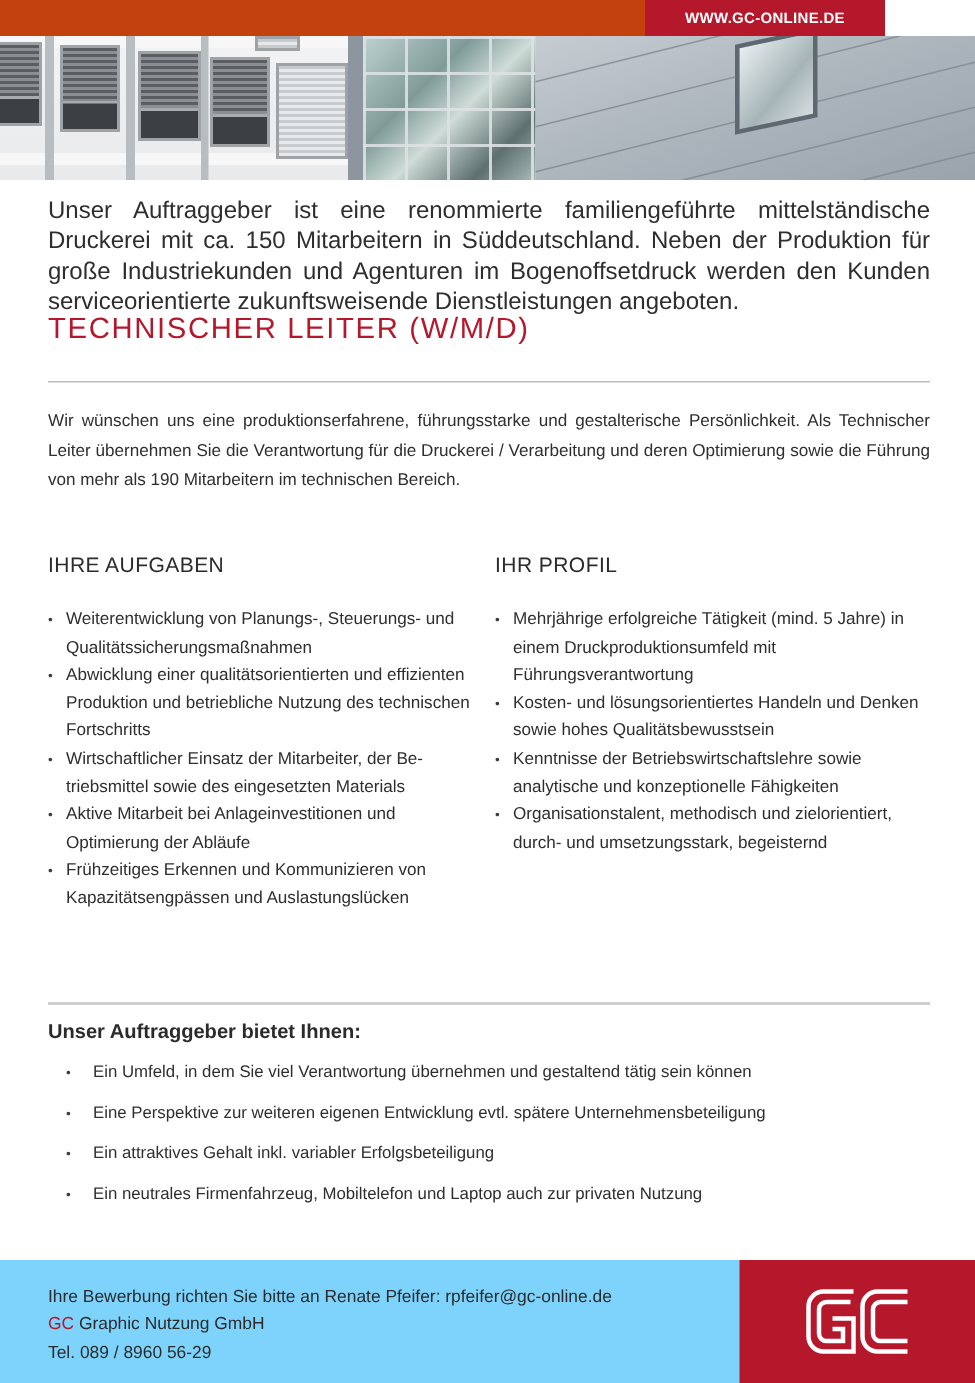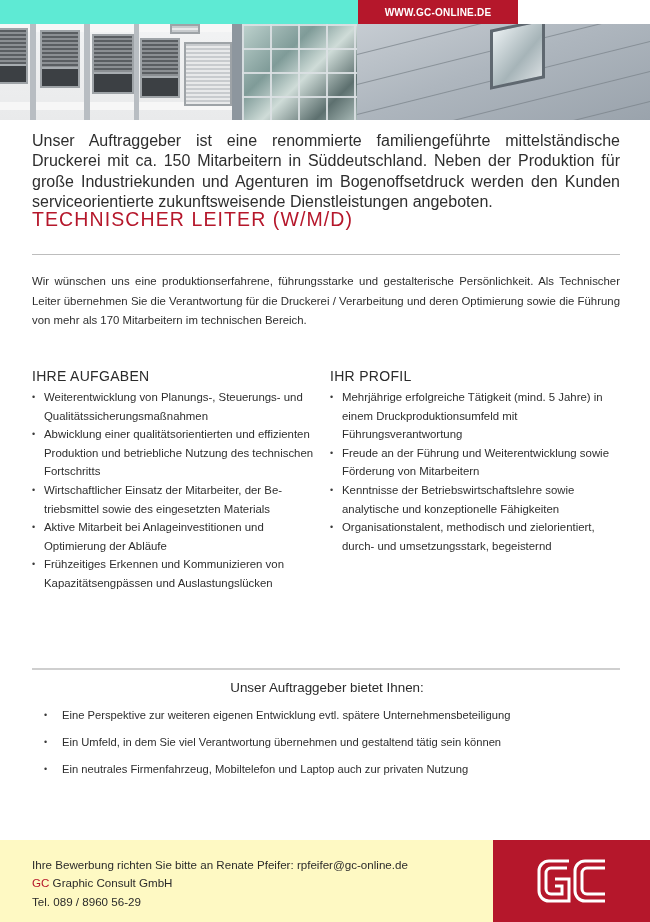--- a/index.html
+++ b/index.html
@@ -1,20 +1,20 @@
 <!DOCTYPE html>
 <html style="--brand: #b5172b;"><head>
   <meta charset="utf-8">
   <style>
     * { margin: 0; padding: 0; box-sizing: border-box; }
     html, body { width: 650px; height: 922px; background: #ffffff; overflow: hidden; }
     body { font-family: "Liberation Sans", "DejaVu Sans", sans-serif; color: #2b2b2b; position: relative; }
 
     
-    .topbar { position: absolute; left: 0; top: 0; width: 518px; height: 24px; background: #5eead4; }
+    .topbar { position: absolute; left: 0; top: 0; width: 590px; height: 24px; background: #c2410c; }
     .url-box { position: absolute; right: 0; top: 0; width: 160px; height: 24px; background: var(--brand); color: #fff;
       font-size: 10px; font-weight: bold; letter-spacing: 0.2px; display: flex; align-items: center; justify-content: center; }
 
     
     .hero { position: absolute; left: 0; top: 24px; width: 650px; height: 96px; overflow: hidden; background: #dfe3e7; }
     .facade-left { position: absolute; left: 0; top: 0; width: 278px; height: 96px;
       background: linear-gradient(180deg, #f2f3f4 0%, #e9eaeb 100%); }
     .facade-left .band { position: absolute; left: 0; width: 278px; height: 8px; background: #f7f7f7; }
     .win { position: absolute; background: repeating-linear-gradient(180deg, #5a5e62 0px, #5a5e62 2px, #8b8f93 2px, #8b8f93 4px); border: 2px solid #9ea3a7; }
     .win.light { background: repeating-linear-gradient(180deg, #c8cbce 0px, #c8cbce 2px, #e8e9ea 2px, #e8e9ea 4px); }
@@ -38,33 +38,33 @@
     .title { position: absolute; left: 32px; top: 208px; font-size: 19.5px; color: var(--brand); letter-spacing: 1.1px; font-weight: normal; }
     .rule { position: absolute; left: 32px; width: 588px; height: 1px; background: #bdbdbd; }
     .rule.r1 { top: 254px; }
     .rule.r2 { top: 668px; height: 2px; background: #cfcfcf; }
 
     .summary { position: absolute; left: 32px; top: 272px; width: 588px; font-size: 11.4px; line-height: 19.7px; text-align: justify; color: #2e2e2e; }
 
     .col { position: absolute; top: 368px; }
     .col.left { left: 32px; width: 290px; }
     .col.right { left: 330px; width: 295px; }
-    .col h2 { font-size: 14px; font-weight: normal; letter-spacing: 0.3px; color: #2b2b2b; margin-bottom: 4px; }
+    .col h2 { font-size: 14px; font-weight: normal; letter-spacing: 0.3px; color: #2b2b2b; margin-bottom: 20px; }
     .col ul { list-style: none; }
     .col li { position: relative; padding-left: 12px; font-size: 11.4px; line-height: 18.6px; color: #2e2e2e; }
     .col li::before { content: "\2022"; position: absolute; left: 0; top: 0; font-size: 9px; color: #3a3a3a; }
 
     .offer { position: absolute; left: 32px; top: 680px; width: 590px; }
-    .offer h3 { font-size: 13.4px; font-weight: normal; color: #2b2b2b; margin-bottom: 7px; text-align: center; }
+    .offer h3 { font-size: 13.4px; font-weight: bold; color: #2b2b2b; margin-bottom: 7px; }
     .offer ul { list-style: none; }
     .offer li { position: relative; padding-left: 30px; font-size: 11.2px; line-height: 27px; color: #2e2e2e; }
     .offer li::before { content: "\2022"; position: absolute; left: 12px; top: 0; font-size: 9px; color: #3a3a3a; }
 
     
-    .footer { position: absolute; left: 0; top: 840px; width: 650px; height: 82px; background: #fef9c3; }
+    .footer { position: absolute; left: 0; top: 840px; width: 650px; height: 82px; background: #7dd3fc; }
     .footer-text { position: absolute; left: 32px; top: 16px; font-size: 11.6px; line-height: 18.3px; color: #2b2b2b; }
     .footer-text .brand-gc { color: var(--brand); }
     .logo-box { position: absolute; right: 0; top: 0; width: 157px; height: 82px; background: var(--brand); display: flex; align-items: center; justify-content: center; }
   </style>
 </head>
 <body>
 
 <div class="topbar">
   <div class="url-box">WWW.GC-ONLINE.DE</div>
 </div>
@@ -102,58 +102,59 @@
     <div class="seam" style="left:0; top:150px; transform: rotate(-14deg);"></div>
   </div>
   <div class="frame-window"></div>
 </div>
 
 <p class="intro">Unser Auftraggeber ist eine renommierte familiengeführte mittelständische Druckerei mit ca. 150 Mitarbeitern in Süddeutschland. Neben der Produktion für große Industriekunden und Agenturen im Bogenoffsetdruck werden den Kunden serviceorientierte zukunftsweisende Dienstleistungen angeboten.</p>
 
 <h1 class="title">TECHNISCHER LEITER (W/M/D)</h1>
 <div class="rule r1"></div>
 
-<p class="summary">Wir wünschen uns eine produktionserfahrene, führungsstarke und gestalterische Persönlichkeit. Als Technischer Leiter übernehmen Sie die Verantwortung für die Druckerei / Verarbeitung und deren Optimierung sowie die Führung von mehr als 170 Mitarbeitern im technischen Bereich.</p>
+<p class="summary">Wir wünschen uns eine produktionserfahrene, führungsstarke und gestalterische Persönlichkeit. Als Technischer Leiter übernehmen Sie die Verantwortung für die Druckerei / Verarbeitung und deren Optimierung sowie die Führung von mehr als 190 Mitarbeitern im technischen Bereich.</p>
 
 <section class="col left">
   <h2>IHRE AUFGABEN</h2>
   <ul>
     <li>Weiterentwicklung von Planungs-, Steuerungs- und Qualitätssicherungsmaßnahmen</li>
     <li>Abwicklung einer qualitätsorientierten und effi­zienten Produktion und betriebliche Nutzung des technischen Fortschritts</li>
     <li>Wirtschaftlicher Einsatz der Mitarbeiter, der Be­triebsmittel sowie des eingesetzten Materials</li>
     <li>Aktive Mitarbeit bei Anlageinvestitionen und Optimierung der Abläufe</li>
     <li>Frühzeitiges Erkennen und Kommunizieren von Kapazitätsengpässen und Auslastungslücken</li>
   </ul>
 </section>
 
 <section class="col right">
   <h2>IHR PROFIL</h2>
   <ul>
     <li>Mehrjährige erfolgreiche Tätigkeit (mind. 5 Jahre) in einem Druckproduktionsumfeld mit Führungsverantwortung</li>
-    <li>Freude an der Führung und Weiterentwicklung sowie Förderung von Mitarbeitern</li>
+    <li>Kosten- und lösungsorientiertes Handeln und Denken sowie hohes Qualitätsbewusstsein</li>
     <li>Kenntnisse der Betriebswirtschaftslehre sowie analytische und konzeptionelle Fähigkeiten</li>
     <li>Organisationstalent, methodisch und zielorien­tiert, durch- und umsetzungsstark, begeisternd</li>
   </ul>
 </section>
 
 <div class="rule r2"></div>
 
 <section class="offer">
   <h3>Unser Auftraggeber bietet Ihnen:</h3>
   <ul>
+    <li>Ein Umfeld, in dem Sie viel Verantwortung übernehmen und gestaltend tätig sein können</li>
     <li>Eine Perspektive zur weiteren eigenen Entwicklung evtl. spätere Unternehmensbeteiligung</li>
-    <li>Ein Umfeld, in dem Sie viel Verantwortung übernehmen und gestaltend tätig sein können</li>
+    <li>Ein attraktives Gehalt inkl. variabler Erfolgsbeteiligung</li>
     <li>Ein neutrales Firmenfahrzeug, Mobiltelefon und Laptop auch zur privaten Nutzung</li>
   </ul>
 </section>
 
 <footer class="footer">
   <div class="footer-text">
     <div>Ihre Bewerbung richten Sie bitte an Renate Pfeifer: rpfeifer@gc-online.de</div>
-    <div><span class="brand-gc">GC</span><span> Graphic Consult GmbH</span></div>
+    <div><span class="brand-gc">GC</span><span> Graphic Nutzung GmbH</span></div>
     <div>Tel. 089 / 8960 56-29</div>
   </div>
   <div class="logo-box">
     <svg width="70" height="44" viewBox="0 0 70 44" fill="none" stroke="#ffffff" stroke-width="3">
 
       <path d="M32 2 H12 A10 10 0 0 0 2 12 V32 A10 10 0 0 0 12 42 H32 V20 H18"></path>
 
       <path d="M30 9 H14 A5 5 0 0 0 9 14 V30 A5 5 0 0 0 14 35 H25 V27 H18"></path>
 
       <path d="M68 2 H48 A10 10 0 0 0 38 12 V32 A10 10 0 0 0 48 42 H68"></path>

